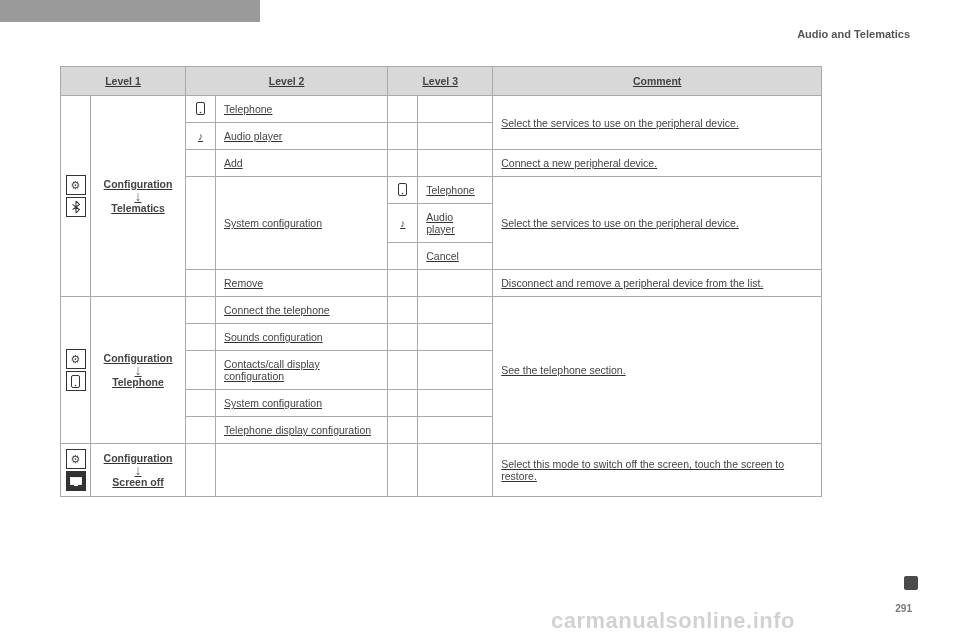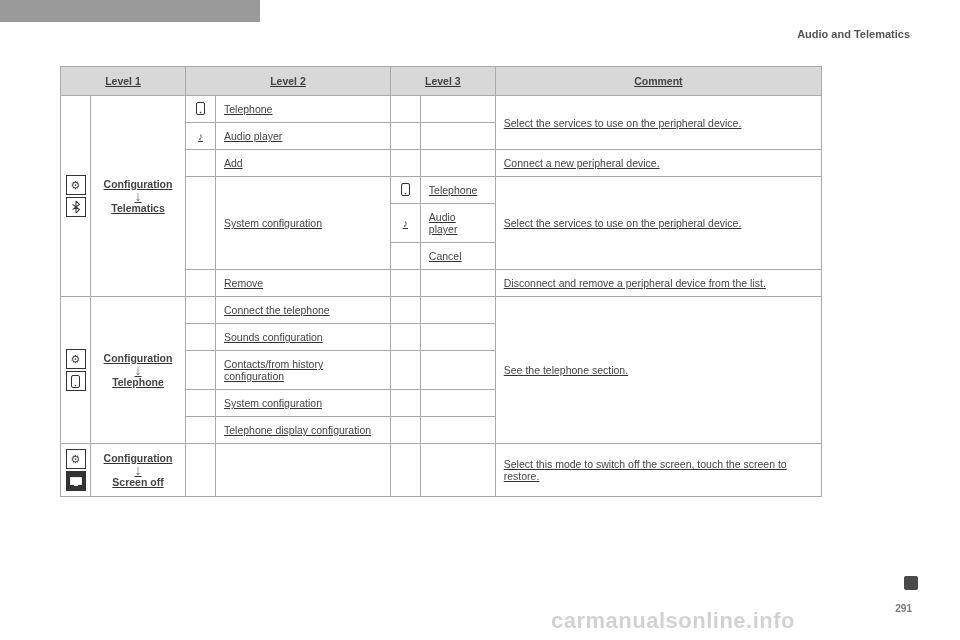--- a/index.html
+++ b/index.html
@@ -215,21 +215,21 @@
       <td class="col-comment" rowspan="5">See the telephone section.</td>
     </tr>
     <tr>
       <td class="col-icon2"></td>
       <td class="col-label2">Sounds configuration</td>
       <td class="col-icon3"></td>
       <td class="col-label3"></td>
     </tr>
     <tr>
       <td class="col-icon2"></td>
-      <td class="col-label2">Contacts/from history configuration</td>
+      <td class="col-label2">Contacts/call display configuration</td>
       <td class="col-icon3"></td>
       <td class="col-label3"></td>
     </tr>
     <tr>
       <td class="col-icon2"></td>
       <td class="col-label2">System configuration</td>
       <td class="col-icon3"></td>
       <td class="col-label3"></td>
     </tr>
     <tr>

